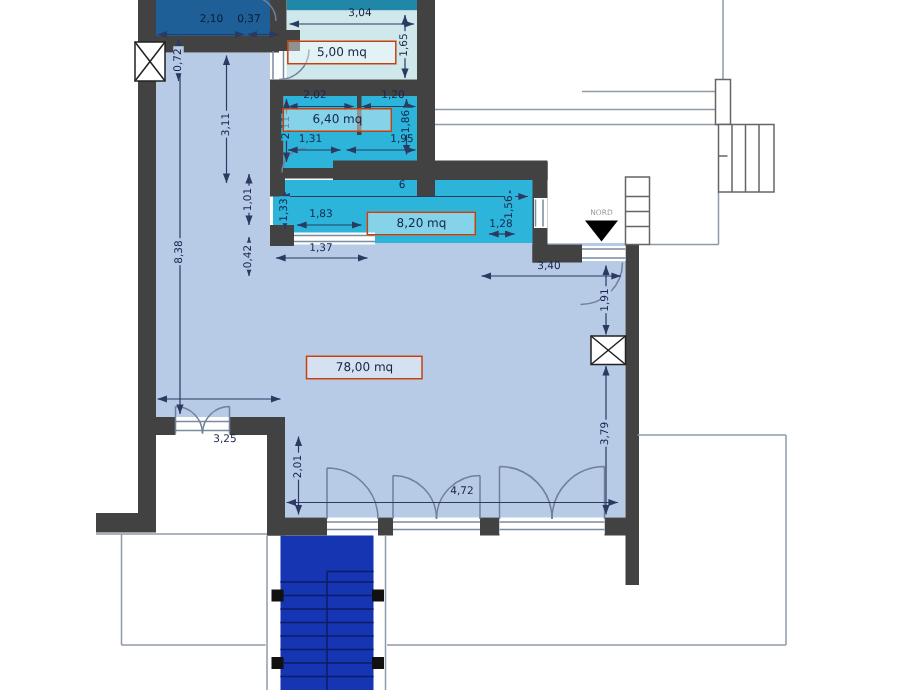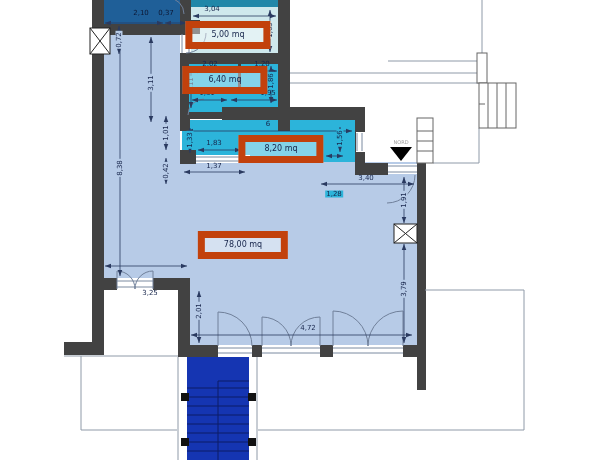--- a/index.html
+++ b/index.html
@@ -11,21 +11,21 @@
   svg.layer{position:absolute;left:0;top:0;z-index:30;}
   .dim{position:absolute;z-index:40;font-size:7px;line-height:1;color:#16244a;
        white-space:nowrap;letter-spacing:0;padding:0 1px;}
   .dim.h{transform:translate(-50%,-50%);}
   .dim.v{transform:translate(-50%,-50%) rotate(-90deg);}
   .bg-blue{background:#b7cbe7;}
   .bg-cyan{background:#2cb4da;}
   .bg-pale{background:#cfe8ec;}
   .bg-none{background:transparent;}
   .roombox{position:absolute;z-index:40;transform:translate(-50%,-50%);
-       border:7px solid #c2410c;background:rgba(255,255,255,0.42);
+       border:1px solid #c2410c;background:rgba(255,255,255,0.42);
        font-size:8px;line-height:1;color:#16244a;padding:3px 19px;white-space:nowrap;}
   .north-label{position:absolute;z-index:40;font-size:5px;color:#9a9a9a;
        transform:translate(-50%,-50%);letter-spacing:0;}
 </style>
 </head>
 <body>
 
 <div id="plan">
 
   <div class="fill" style="left:104px;top:0;width:76px;height:24px;background:#1f5f98;"></div>
@@ -185,38 +185,38 @@
       <path d="M404,177 V223" marker-start="url(#ar)" marker-end="url(#ar)"></path>
       <path d="M404,244 V343" marker-start="url(#ar)" marker-end="url(#ar)"></path>
       <path d="M105,266 H187" marker-start="url(#ar)" marker-end="url(#ar)"></path>
       <path d="M199,291 V343" marker-start="url(#ar)" marker-end="url(#ar)"></path>
       <path d="M191,335 H412" marker-start="url(#ar)" marker-end="url(#ar)"></path>
     </g>
   </svg>
 
   <div class="dim h bg-none" style="left:126px;top:13px;color:#0d1834;margin-left:15px;">2,10</div>
   <div class="dim h bg-none" style="left:166px;top:13px;color:#0d1834;">0,37</div>
-  <div class="dim h bg-none" style="left:212px;top:9px;">3,04</div>
+  <div class="dim h bg-none" style="left:240px;top:9px;">3,04</div>
   <div class="dim v bg-pale" style="left:270px;top:30px;">1,65</div>
   <div class="dim v bg-blue" style="left:119px;top:40px;">0,72</div>
   <div class="dim v bg-blue" style="left:151px;top:83px;">3,11</div>
   <div class="dim v bg-blue" style="left:120px;top:168px;">8,38</div>
   <div class="dim v bg-blue" style="left:166px;top:133px;">1,01</div>
   <div class="dim v bg-blue" style="left:166px;top:171px;">0,42</div>
   <div class="dim h bg-none" style="left:210px;top:64px;">2,02</div>
   <div class="dim h bg-none" style="left:262px;top:64px;">1,20</div>
   <div class="dim v bg-cyan" style="left:191px;top:85px;">2,11</div>
   <div class="dim v bg-cyan" style="left:271px;top:81px;">1,86</div>
   <div class="dim h bg-none" style="left:207px;top:93px;">1,31</div>
   <div class="dim h bg-none" style="left:268px;top:93px;">1,95</div>
   <div class="dim h bg-none" style="left:268px;top:124px;">6</div>
   <div class="dim v bg-cyan" style="left:190px;top:140px;">1,33</div>
   <div class="dim h bg-none" style="left:214px;top:143px;">1,83</div>
   <div class="dim v bg-cyan" style="left:340px;top:138px;">1,56</div>
-  <div class="dim h bg-cyan" style="left:334px;top:150px;margin-top:44px;">1,28</div>
+  <div class="dim h bg-cyan" style="left:334px;top:150px;">1,28</div>
   <div class="dim h bg-none" style="left:214px;top:166px;">1,37</div>
   <div class="dim h bg-none" style="left:366px;top:178px;">3,40</div>
   <div class="dim v bg-blue" style="left:404px;top:200px;">1,91</div>
   <div class="dim v bg-blue" style="left:404px;top:289px;">3,79</div>
   <div class="dim h bg-none" style="left:150px;top:259px;margin-top:34px;">3,25</div>
   <div class="dim v bg-blue" style="left:199px;top:311px;">2,01</div>
   <div class="dim h bg-none" style="left:308px;top:328px;">4,72</div>
 
   <div class="roombox" style="left:228px;top:35px;">5,00 mq</div>
   <div class="roombox" style="left:225px;top:80px;">6,40 mq</div>

